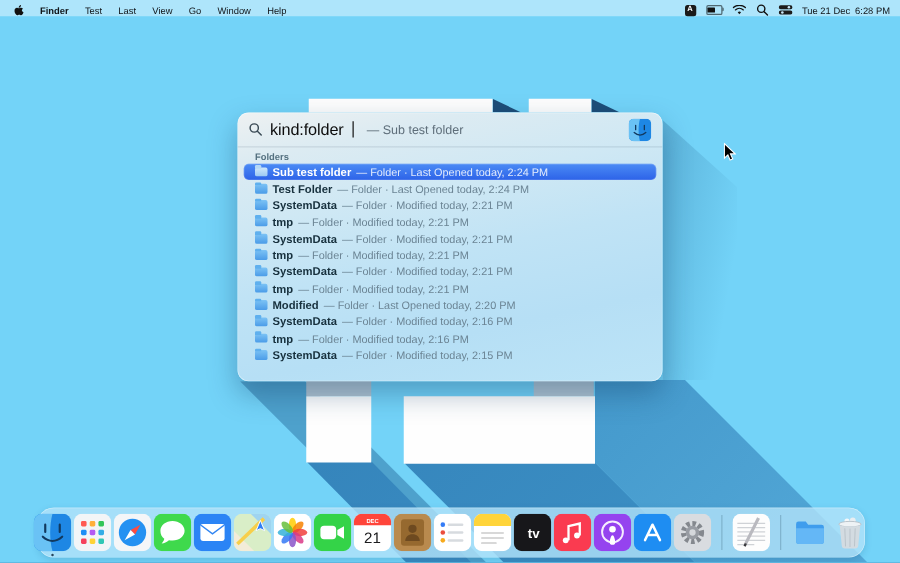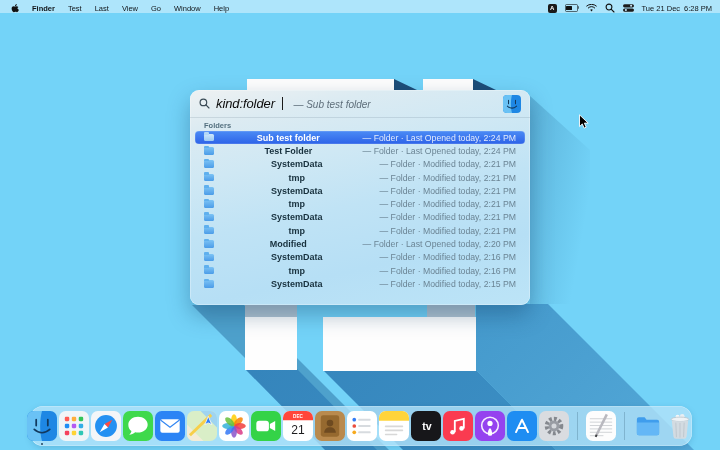--- a/index.html
+++ b/index.html
@@ -46,30 +46,30 @@
     background:#111;border-radius:.5px;}
   .batt::after{content:"";position:absolute;right:-2.4px;top:1.1px;width:1.4px;height:2.4px;
     background:rgba(0,0,0,.55);border-radius:0 1px 1px 0;}
   .clock{display:flex;gap:4px;white-space:nowrap;}
 
   
   #spotlight{position:absolute;left:190px;top:90px;width:340px;height:215px;z-index:5;
     border-radius:9px;overflow:hidden;
     background:linear-gradient(168deg,#eef1f2 0%,#dcebf2 14%,#cfe8f4 32%,#c0e3f5 52%,#b6dff5 75%,#bce4f7 100%);
     box-shadow:0 10px 22px rgba(13,58,98,0.35), inset 0 0 0 .5px rgba(255,255,255,0.55);}
-  .sp-search{height:27px;display:flex;align-items:center;padding:0 9px;gap:6px;font-style:italic;}
+  .sp-search{height:27px;display:flex;align-items:center;padding:0 9px;gap:6px;}
   .sp-query{font-size:13px;color:#0c0c0c;letter-spacing:-.1px;white-space:pre;}
   .sp-caret{width:1.5px;height:13px;background:#1a1a1a;margin-left:1px;}
   .sp-completion{font-size:10px;color:#5e6e7a;margin-left:4px;margin-top:1px;white-space:pre;}
   .sp-appicon{margin-left:auto;display:flex;}
   .sp-divider{height:1px;background:rgba(30,60,80,0.12);}
   .sp-label{padding:3px 0 1px 14px;font-size:7.5px;font-weight:600;color:#54707f;}
   .sp-list{padding:0 5px;}
   .row{height:13.3px;display:flex;align-items:center;gap:4px;padding:0 9px;
-    border-radius:4px;overflow:hidden;white-space:nowrap;justify-content:space-between;}
+    border-radius:4px;overflow:hidden;white-space:nowrap;}
   .rname{font-size:9px;font-weight:600;color:#17303d;}
   .rdetail{font-size:8.7px;color:#6b8494;}
   .row.sel{background:linear-gradient(180deg,#4b8bf5,#2d63e8);
     box-shadow:inset 0 0 0 .5px rgba(255,255,255,0.25);}
   .row.sel .rname{color:#fff;}
   .row.sel .rdetail{color:rgba(255,255,255,0.85);}
   .ficon{width:10px;height:7.5px;border-radius:1.5px;flex:none;position:relative;
     background:linear-gradient(180deg,#7cc3f5,#4b9ce8);}
   .ficon::before{content:"";position:absolute;top:-1.6px;left:0;width:4.5px;height:2.6px;
     border-radius:1px 1px 0 0;background:#5fb0ee;}

